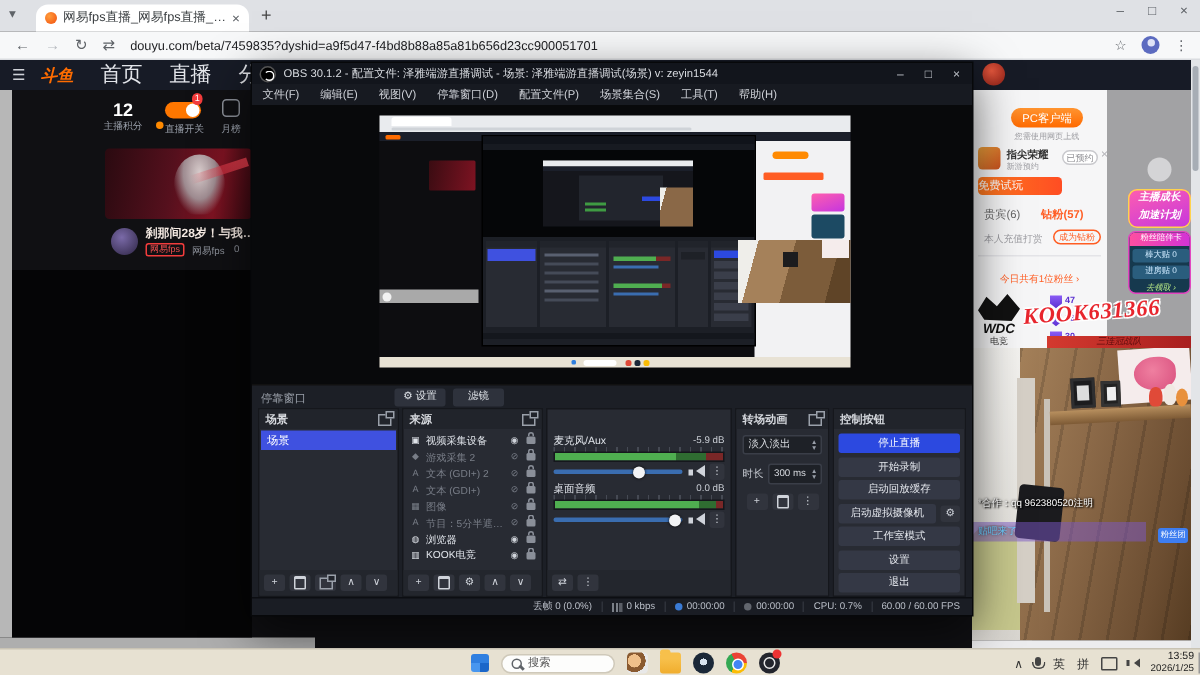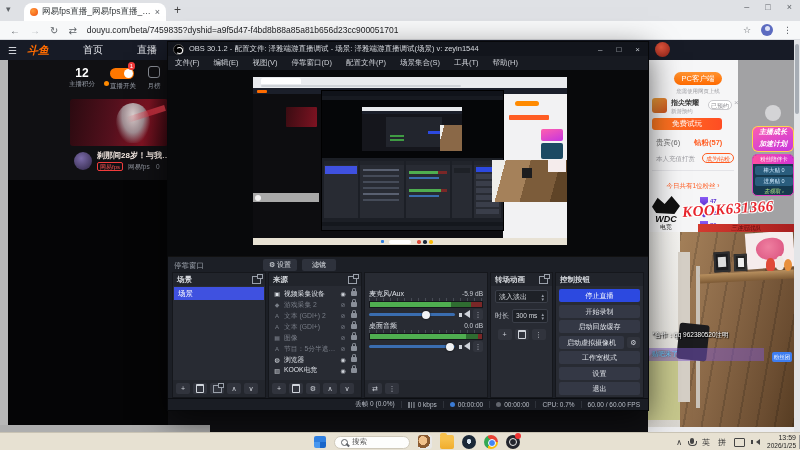--- a/index.html
+++ b/index.html
@@ -25,21 +25,21 @@
   .star{font-size:9px;color:#5f6368;margin-right:10px;}
   .avatar-b{width:12px;height:12px;border-radius:50%;background:#5c6bc0;margin-right:10px;position:relative;}
   .avatar-b::after{content:"";position:absolute;left:3.5px;top:2px;width:5px;height:5px;border-radius:50%;background:#dfe3f6;}
   .kebab{font-size:9px;color:#5f6368;margin-right:8px;}
 
   
   .page{left:0;top:40px;width:800px;height:392px;background:#101013;}
   .dynav{left:0;top:0;width:800px;height:20px;background:#171b26;display:flex;align-items:center;}
   .dyburger{color:#cfd2d8;font-size:10px;margin-left:8px;}
   .dylogo{color:#ff6c00;font-weight:bold;font-style:italic;font-size:11px;margin-left:10px;}
-  .dyitem{color:#e3e5ea;font-size:10px;margin-left:34px;}
+  .dyitem{color:#e3e5ea;font-size:14px;margin-left:18px;}
   .dyicons{position:absolute;right:152px;top:0;height:20px;display:flex;}
   .dyic{width:22px;text-align:center;color:#c6c9d0;}
   .dyic .g{font-size:8px;line-height:9px;display:block;}
   .dyic .t{font-size:6px;line-height:7px;display:block;color:#9aa0ab;transform:scale(.9);}
   .dyavatar{position:absolute;right:130px;top:2px;width:15px;height:15px;border-radius:50%;background:radial-gradient(circle at 40% 35%,#e4573d,#8c1f16);}
   .sidestrip{left:0;top:20px;width:8px;height:365px;background:#b7b7b7;}
   .botstrip{left:0;top:385px;width:210px;height:7px;background:#aeaeae;}
   .score-num{left:64px;top:26px;width:36px;text-align:center;color:#fff;font-size:12px;font-weight:bold;}
   .score-lab{left:58px;top:40px;width:48px;text-align:center;color:#9aa0ab;font-size:6.5px;}
   .score-dot{left:104px;top:41px;width:5px;height:5px;border-radius:50%;background:#ff8a00;}
@@ -67,21 +67,21 @@
   .rpanel{left:648px;top:20px;width:146px;height:172px;background:#f6f6f7;}
   .grayzone{left:90px;top:0;width:56px;height:172px;background:#a2a2a4;}
   .pcbtn{left:26px;top:12px;width:48px;height:13px;border-radius:7px;background:linear-gradient(180deg,#ff9430,#ff6a00);color:#fff;font-size:7.5px;text-align:center;line-height:13px;}
   .pchint{left:8px;top:27px;width:84px;text-align:center;color:#9b9ba0;font-size:6px;transform:scale(.9);}
   .gcard{left:4px;top:38px;width:84px;height:18px;}
   .gthumb{left:0;top:0;width:15px;height:15px;border-radius:3px;background:linear-gradient(135deg,#f0a43c,#c84f1e);}
   .gtitle{left:19px;top:0;width:38px;color:#333;font-size:7px;font-weight:bold;}
   .gsub{left:19px;top:9px;width:38px;color:#a0a0a5;font-size:6px;transform-origin:left;transform:scale(.9);}
   .gres{left:56px;top:2px;width:24px;height:10px;border:1px solid #c9c9cd;border-radius:5px;color:#8b8b90;font-size:6px;text-align:center;line-height:10px;background:#fff;}
   .gclose{left:82px;top:0;color:#b0b0b5;font-size:8px;}
-  .trybtn{left:4px;top:58px;width:70px;height:12px;border-radius:3px;background:linear-gradient(90deg,#ff7a1f,#ff4d23);color:#fff;font-size:7.5px;text-align:center;line-height:12px;}
+  .trybtn{left:4px;top:58px;width:56px;height:12px;border-radius:3px;background:linear-gradient(90deg,#ff7a1f,#ff4d23);color:#fff;font-size:7.5px;text-align:left;line-height:12px;}
   .tab1{left:8px;top:78px;color:#666;font-size:7.5px;}
   .tab2{left:46px;top:78px;color:#ff5d23;font-size:7.5px;font-weight:bold;}
   .rrow1{left:8px;top:95px;color:#9b9ba0;font-size:6.5px;}
   .rrow2{left:54px;top:93px;width:32px;height:10px;border:1px solid #ff5d23;border-radius:5px;color:#ff5d23;font-size:6px;text-align:center;line-height:10px;}
   .rdiv{left:4px;top:110px;width:82px;height:1px;background:#e4e4e8;}
   .fanslink{left:0;top:122px;width:90px;text-align:center;color:#ff5d23;font-size:6.5px;}
   .wolf{left:2px;top:136px;width:32px;height:34px;}
   .wolfshape{left:2px;top:0;width:28px;height:18px;background:#111;clip-path:polygon(0 60%,20% 10%,45% 45%,70% 0,100% 55%,80% 100%,15% 95%);}
   .wolftxt{left:0;top:18px;width:32px;text-align:center;color:#111;font-size:9px;font-weight:bold;font-style:italic;}
   .wolfsub{left:0;top:27px;width:32px;text-align:center;color:#333;font-size:6px;}

